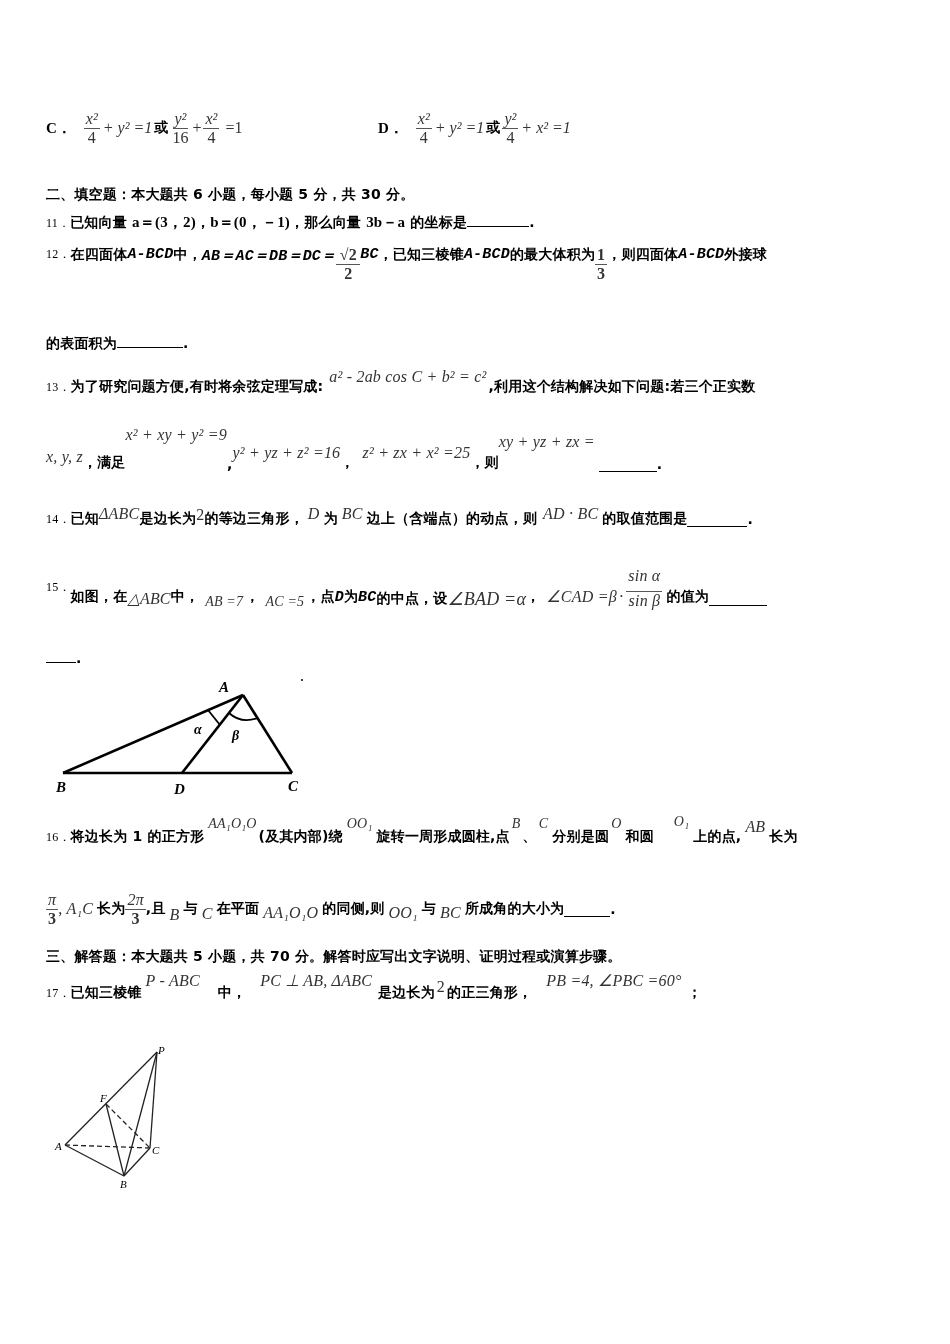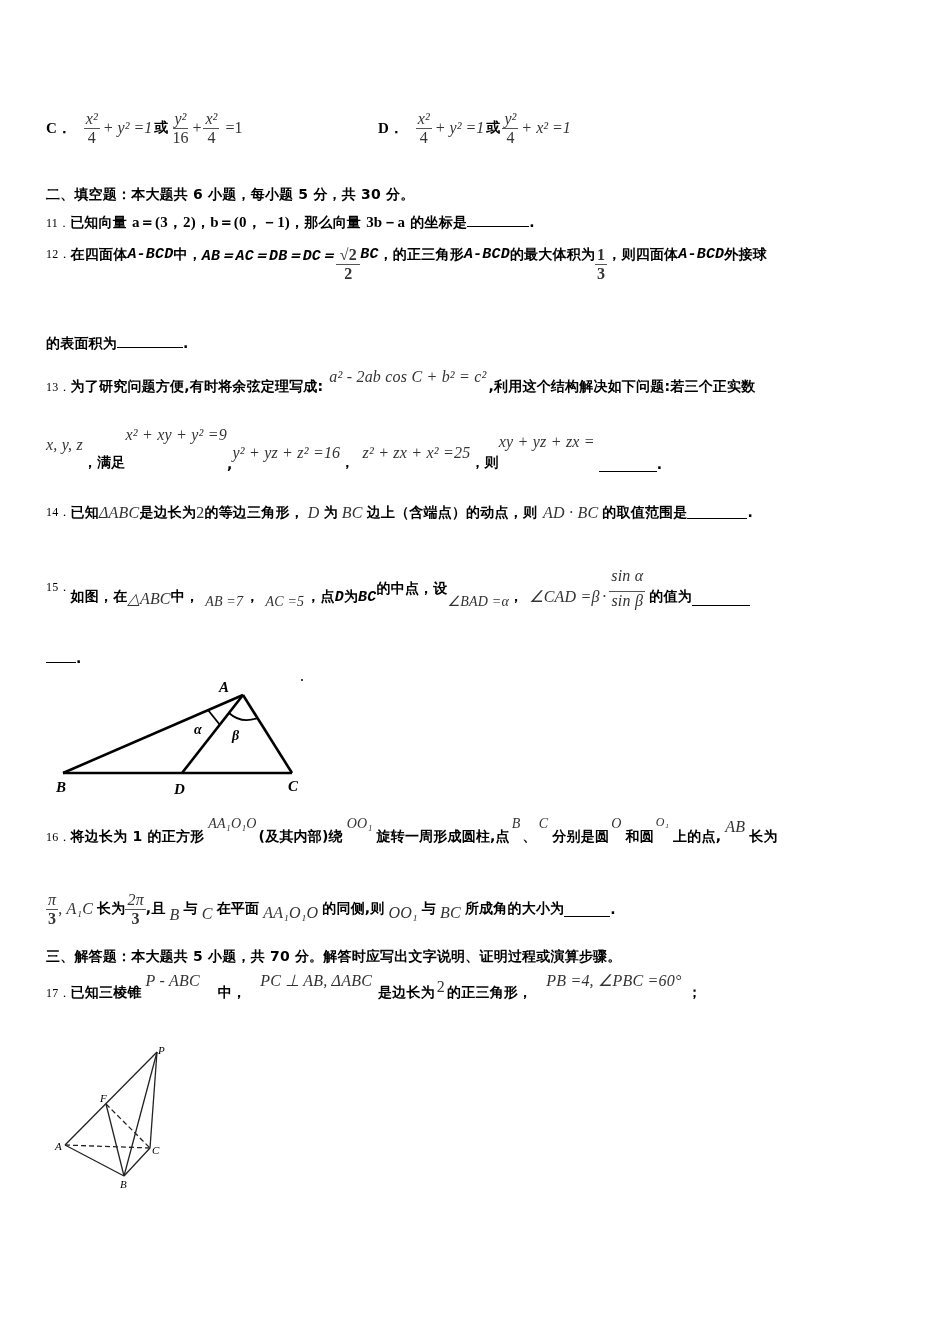--- a/index.html
+++ b/index.html
@@ -67,21 +67,21 @@
   <span>在四面体 </span>
   <span class="bi">A-BCD</span>
   <span> 中，</span>
   <span class="bi">AB＝AC＝DB＝DC＝</span>
   <span class="frac">
       <span class="top" style="border-bottom:none;">√2</span>
       <span style="width:24px;border-top:1px solid #555;"></span>
       <span class="bot">2</span>
     </span>
   <span class="bi"> BC</span>
-  <span>，的正三角形 </span>
+  <span>，已知三棱锥 </span>
   <span class="bi">A-BCD</span>
   <span> 的最大体积为</span>
   <span class="frac">
       <span class="top">1</span>
       <span class="bot">3</span>
     </span>
   <span>，则四面体 </span>
   <span class="bi">A-BCD</span>
   <span> 外接球</span>
 </div>
@@ -89,34 +89,34 @@
   <span>的表面积为</span><span class="blank" style="width:66px;"></span><span>.</span>
 </div>
 
 <div class="abs cn" style="left:46px; top:368px; height:30px; display:flex; align-items:flex-end;">
   <span class="num" style="margin-bottom:2px;">13．</span>
   <span style="margin-bottom:2px;">为了研究问题方便,有时将余弦定理写成:</span>
   <span class="math" style="margin:0 2px 12px 6px;">a² - 2ab cos C + b² = c²</span>
   <span style="margin-bottom:2px;">,利用这个结构解决如下问题:若三个正实数</span>
 </div>
 <div class="abs cn" style="left:46px; top:442px; height:30px; display:flex; align-items:flex-end;">
-  <span class="math" style="margin-bottom:18px;text-align:center;">x, y, z</span>
+  <span class="math" style="margin-bottom:6px;text-align:center;">x, y, z</span>
   <span>，满足</span>
   <span class="math" style="margin-bottom:28px;">x² + xy + y² =9</span>
   <span>,</span>
   <span class="math" style="margin-bottom:10px;">y² + yz + z² =16</span>
   <span style="margin-right:8px;">，</span>
   <span class="math" style="margin-bottom:10px;">z² + zx + x² =25</span>
   <span>，则</span>
   <span class="math" style="margin-bottom:21px;">xy + yz + zx =</span>
   <span class="blank" style="width:58px; margin-left:4px;"></span>
   <span>.</span>
 </div>
 
-<div class="abs cn" style="left:46px; top:504px; height:30px; display:flex; align-items:flex-start;">
+<div class="abs cn" style="left:46px; top:504px; height:30px; display:flex; align-items:center;">
   <span class="num">14．</span>
   <span>已知</span>
   <span class="math" style="margin-bottom:10px;">ΔABC</span>
   <span>是边长为</span>
   <span class="mathr" style="margin-bottom:8px;">2</span>
   <span>的等边三角形，</span>
   <span class="math" style="margin:0 4px 10px 4px;">D</span>
   <span>为</span>
   <span class="math" style="margin:0 4px 10px 4px;">BC</span>
   <span>边上（含端点）的动点，则</span>
@@ -131,22 +131,22 @@
   <span style="margin-bottom:4px;">如图，在</span>
   <span class="math" style="margin-bottom:2px;">△ABC</span>
   <span style="margin-bottom:4px;">中，</span>
   <span class="math" style="font-size:14px; margin:0 2px 0 6px;">AB =7</span>
   <span style="margin-bottom:4px;">，</span>
   <span class="math" style="font-size:14px; margin:0 2px 0 6px;">AC =5</span>
   <span style="margin-bottom:4px;">，点 </span>
   <span class="bi" style="margin-bottom:4px;">D</span>
   <span style="margin-bottom:4px;"> 为 </span>
   <span class="bi" style="margin-bottom:4px;">BC</span>
-  <span style="margin-bottom:12px;"> 的中点，设</span>
-  <span class="math" style="font-size:14px;">∠BAD =α</span>
+  <span style="margin-bottom:2px;"> 的中点，设</span>
+  <span class="math" style="font-size:18px;">∠BAD =α</span>
   <span style="margin:0 6px 4px 0;">，</span>
   <span class="math" style="margin-bottom:4px;">∠CAD =β</span>
   <span class="mathr" style="margin:0 2px 4px 2px;">·</span>
   <span class="frac" style="align-self:flex-end;">
       <span class="top math" style="padding-bottom:6px;">sin α</span>
       <span class="bot math">sin β</span>
     </span>
   <span style="margin:0 0 4px 4px;"> 的值为</span>
   <span class="blank" style="width:58px; margin-bottom:4px;"></span>
 </div>
@@ -178,21 +178,21 @@
   <span class="math" style="font-size:14px; margin:0 2px 14px 4px;">AA₁O₁O</span>
   <span>(及其内部)绕</span>
   <span class="math" style="font-size:14px; margin:0 4px 14px 4px;">OO₁</span>
   <span>旋转一周形成圆柱,点</span>
   <span class="math" style="font-size:14px; margin:0 2px 14px 2px;">B</span>
   <span>、</span>
   <span class="math" style="font-size:14px; margin:0 4px 14px 2px;">C</span>
   <span>分别是圆</span>
   <span class="math" style="font-size:14px; margin:0 4px 14px 2px;">O</span>
   <span>和圆</span>
-  <span class="math" style="font-size:12px; margin:0 4px 16px 2px;">O₁</span>
+  <span class="math" style="font-size:14px; margin:0 4px 16px 20px;">O₁</span>
   <span>上的点,</span>
   <span class="math" style="margin:0 4px 10px 4px;">AB</span>
   <span>长为</span>
 </div>
 <div class="abs cn" style="left:46px; top:886px; height:46px; display:flex; align-items:center;">
   <span class="frac">
       <span class="top math">π</span>
       <span class="bot">3</span>
     </span>
   <span class="mathr">,</span>

